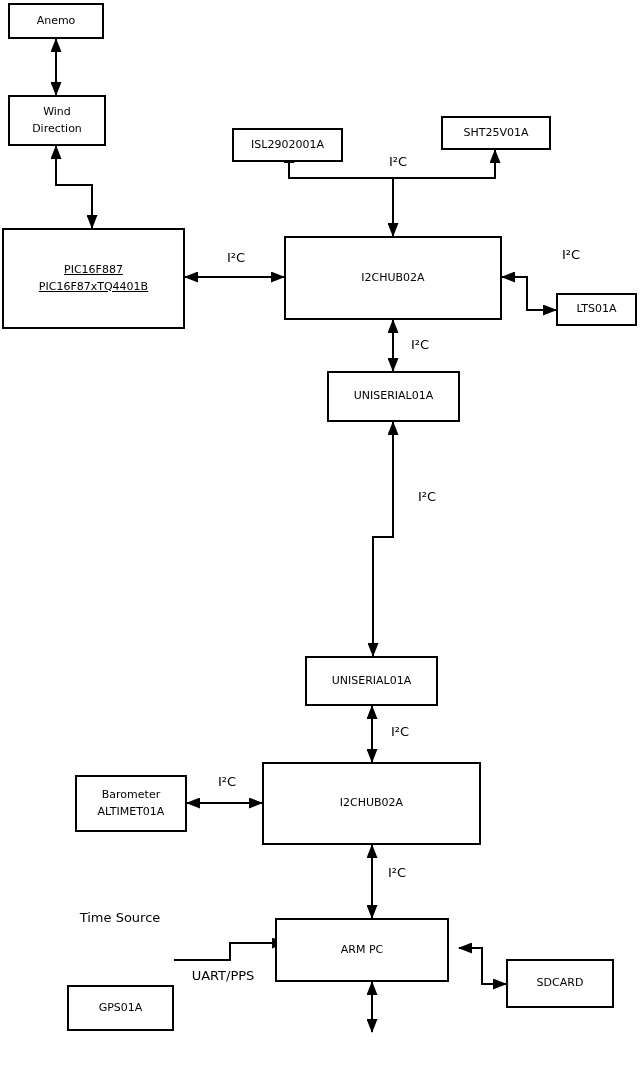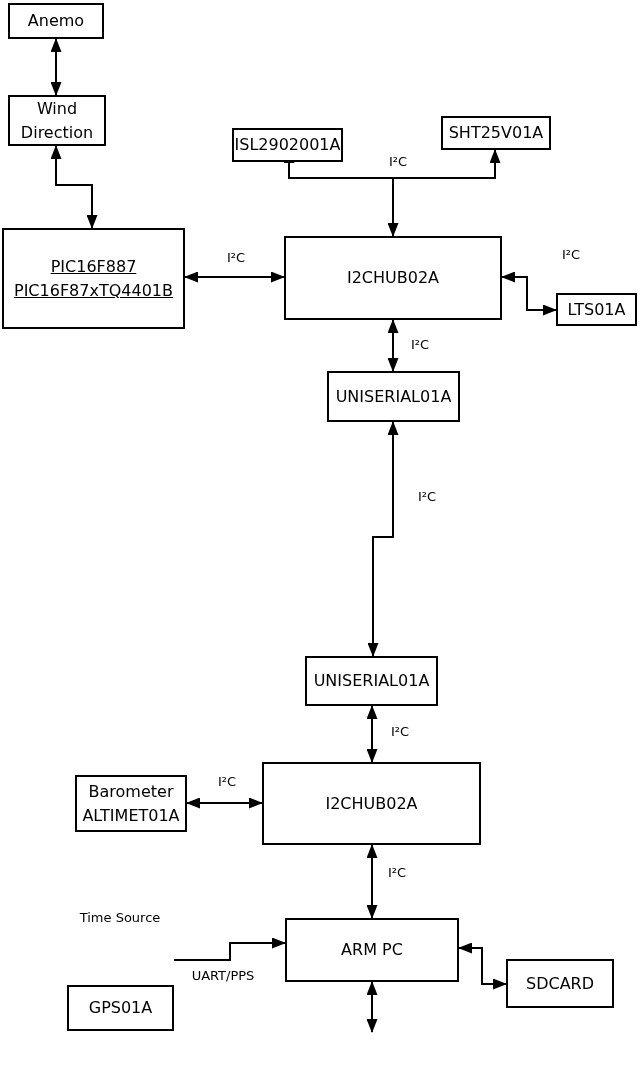--- a/index.html
+++ b/index.html
@@ -24,21 +24,21 @@
   }
   .node {
     position: absolute;
     box-sizing: border-box;
     border: 2px solid #000000;
     background: #ffffff;
     display: flex;
     align-items: center;
     justify-content: center;
     text-align: center;
-    font-size: 16px;
+    font-size: 11px;
     line-height: 1.5;
     white-space: pre-line;
     z-index: 1;
   }
   .edge-label {
     position: absolute;
     transform: translate(-50%, -50%);
     font-size: 13px;
     line-height: 1;
     white-space: nowrap;
@@ -84,21 +84,21 @@
   <div class="node" style="left:232px; top:128px;  width:111px; height:34px;">ISL2902001A</div>
   <div class="node" style="left:441px; top:116px;  width:110px; height:34px;">SHT25V01A</div>
   <div class="node" style="left:284px; top:236px;  width:218px; height:84px;">I2CHUB02A</div>
   <div class="node" style="left:556px; top:293px;  width:81px;  height:33px;">LTS01A</div>
   <div class="node" style="left:327px; top:371px;  width:133px; height:51px;">UNISERIAL01A</div>
   <div class="node" style="left:305px; top:656px;  width:133px; height:50px;">UNISERIAL01A</div>
   <div class="node" style="left:262px; top:762px;  width:219px; height:83px;">I2CHUB02A</div>
   <div class="node" style="left:75px;  top:775px;  width:112px; height:57px;">Barometer
 ALTIMET01A</div>
   <div class="node" style="left:67px;  top:985px;  width:107px; height:46px;">GPS01A</div>
-  <div class="node" style="left:285px; top:918px;  width:174px; height:64px;text-align:center;">ARM PC</div>
+  <div class="node" style="left:275px; top:918px;  width:174px; height:64px;text-align:center;">ARM PC</div>
   <div class="node" style="left:506px; top:959px;  width:108px; height:49px;">SDCARD</div>
 
   <div class="edge-label" style="left:398px; top:161px;">I²C</div>
   <div class="edge-label" style="left:236px; top:257px;">I²C</div>
   <div class="edge-label" style="left:571px; top:254px;">I²C</div>
   <div class="edge-label" style="left:420px; top:344px;">I²C</div>
   <div class="edge-label" style="left:427px; top:496px;">I²C</div>
   <div class="edge-label" style="left:400px; top:731px;">I²C</div>
   <div class="edge-label" style="left:227px; top:781px;">I²C</div>
   <div class="edge-label" style="left:397px; top:872px;">I²C</div>

